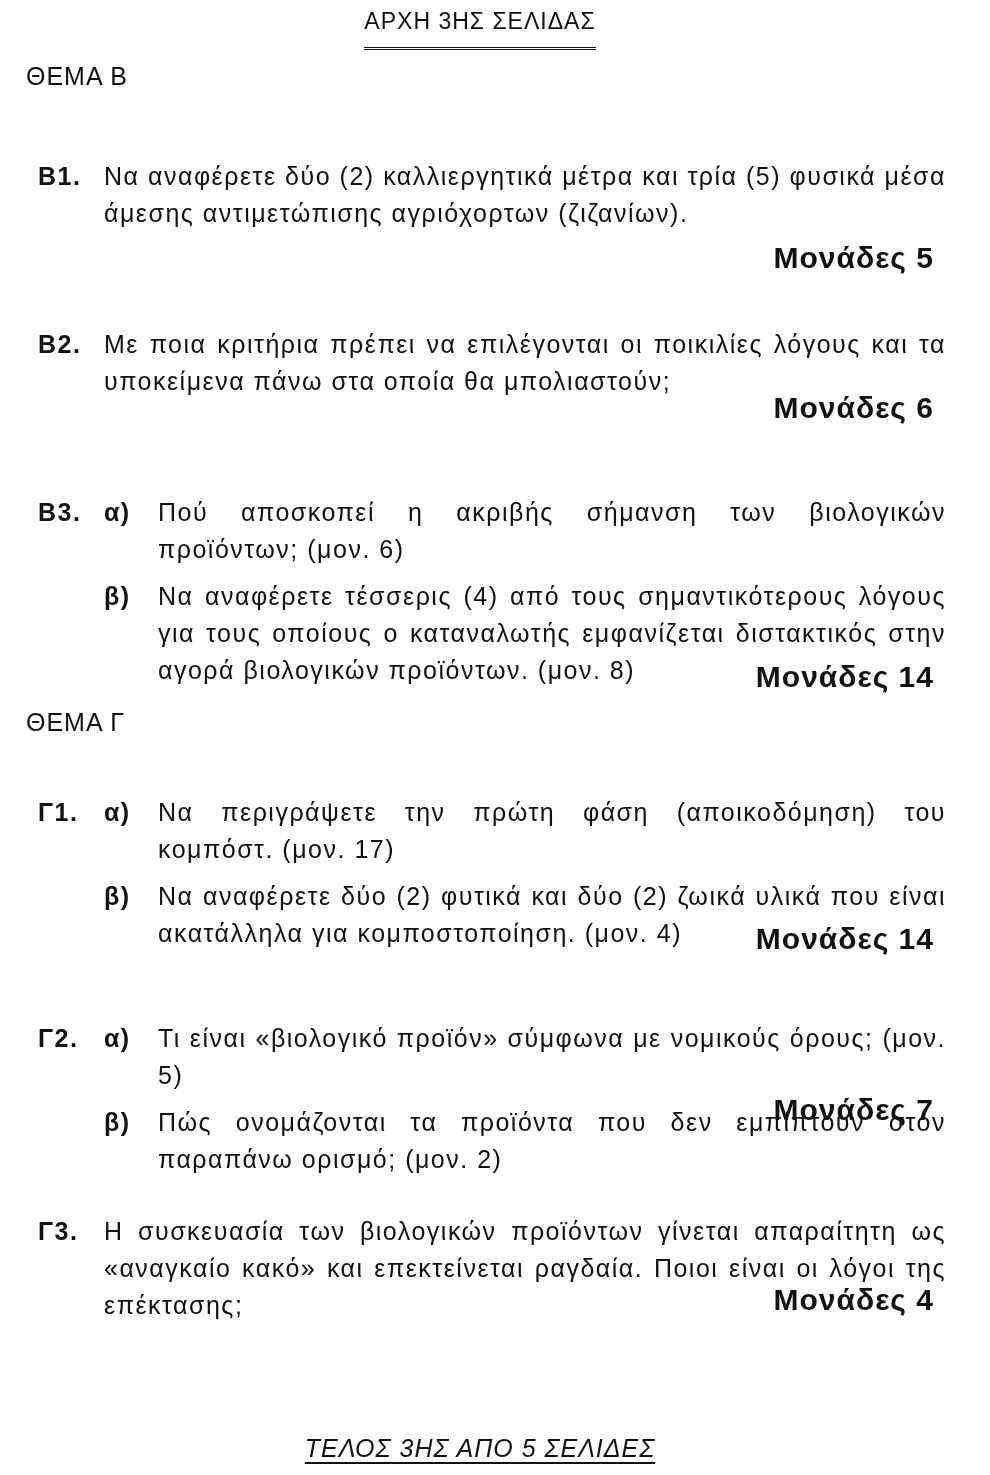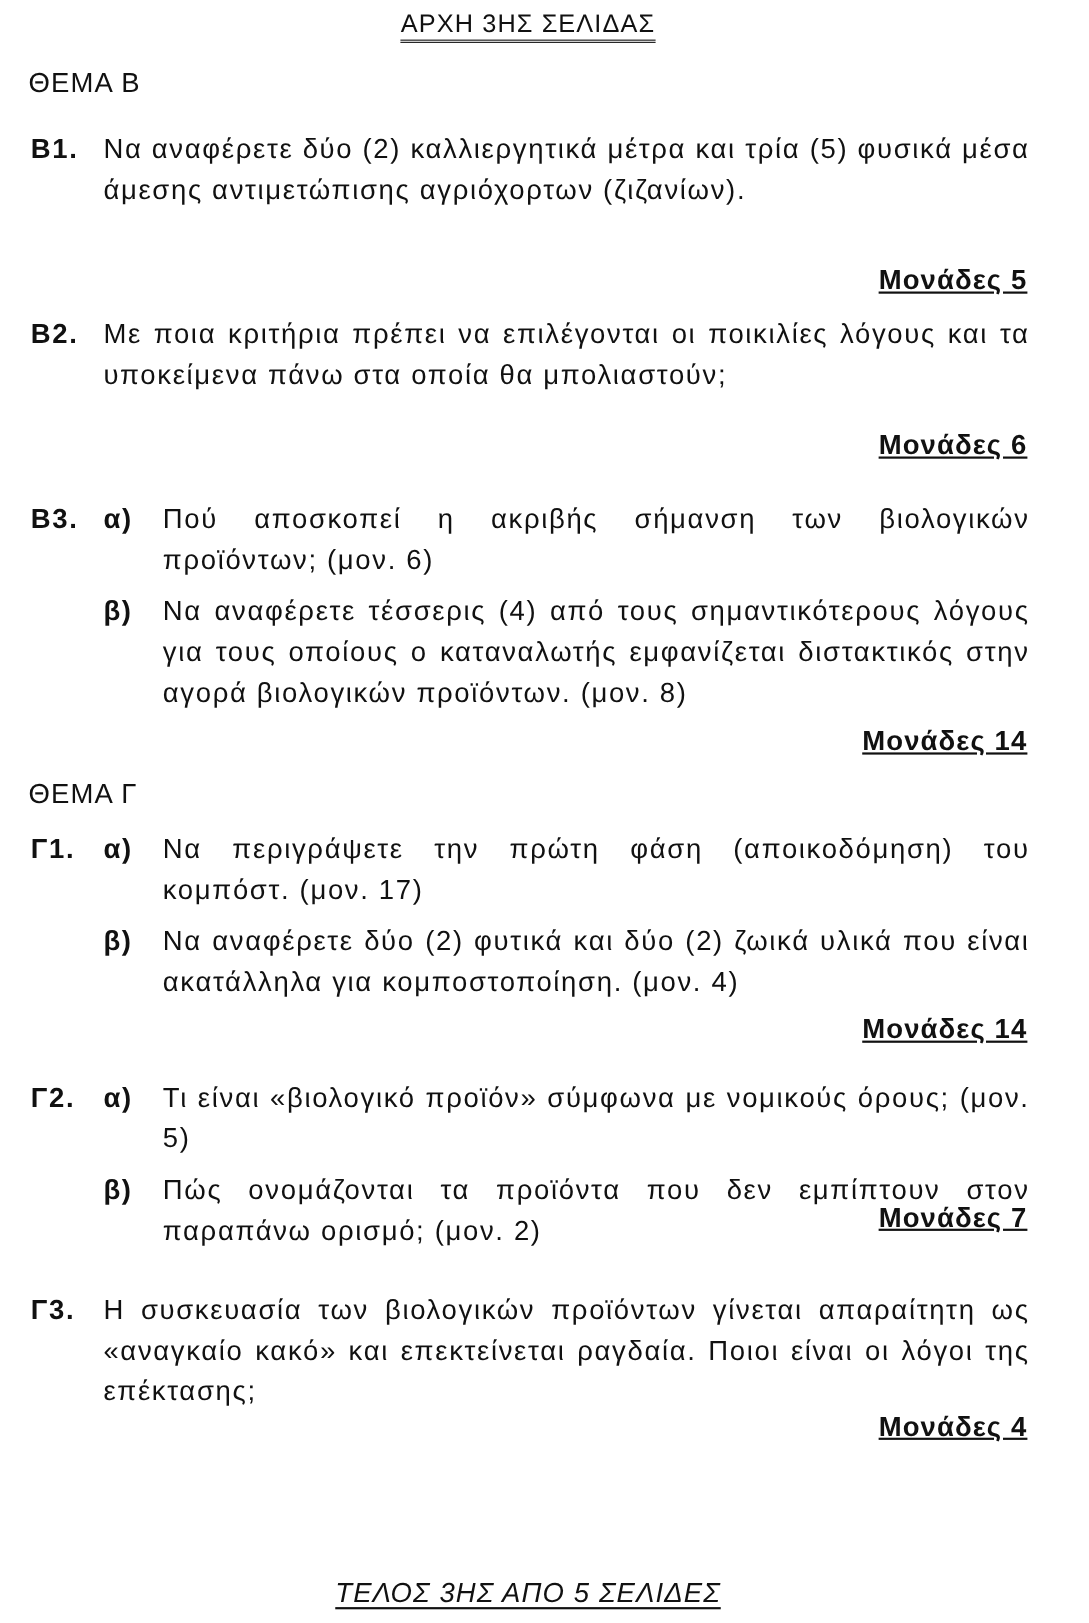--- a/index.html
+++ b/index.html
@@ -6,40 +6,40 @@
   body {
     width: 990px; height: 1475px; position: relative; overflow: hidden;
     font-family: "Liberation Sans", "DejaVu Sans", sans-serif;
     color: #111111;
   }
   .page-header {
     position: absolute; top: 8px; left: 0; width: 960px; text-align: center;
     font-size: 23px; letter-spacing: 1px;
   }
   .page-header span {
-    border-bottom: 3px double #111; padding-bottom: 2px;
+    border-bottom: 3px double #111; padding-bottom: 13px;
   }
   .page-footer {
     position: absolute; top: 1434px; left: 0; width: 960px; text-align: center;
     font-size: 25px; letter-spacing: 1px; font-style: italic;
   }
   .page-footer span { text-decoration: underline; text-underline-offset: 5px; text-decoration-thickness: 2px; }
   .theme {
     position: absolute; left: 26px; font-size: 25px; font-weight: normal; letter-spacing: 1px;
   }
   .q {
-    position: absolute; left: 28px; width: 908px; font-size: 25px; line-height: 37px; letter-spacing: 1.5px;
+    position: absolute; left: 38px; width: 908px; font-size: 25px; line-height: 37px; letter-spacing: 1.5px; margin-top: 40px;
   }
   .qnum { position: absolute; left: 0; top: 0; font-weight: bold; }
   .qtext { margin-left: 66px; text-align: justify; text-align-last: left; }
   .sub { position: relative; margin-left: 66px; }
   .sublabel { position: absolute; left: 0; top: 0; font-weight: bold; }
   .subtext { margin-left: 54px; text-align: justify; text-align-last: left; }
   .marks {
-    position: absolute; right: 56px; font-size: 25px; font-weight: bold; letter-spacing: 1px; text-decoration: underline;
+    position: absolute; right: 56px; font-size: 30px; font-weight: bold; letter-spacing: 1px;
   }
 </style>
 </head>
 <body>
 
 <div class="page-header"><span>ΑΡΧΗ 3ΗΣ ΣΕΛΙΔΑΣ</span></div>
 
 <div class="theme" style="top:62px">ΘΕΜΑ Β</div>
 
 <div class="q" style="top:118px">

